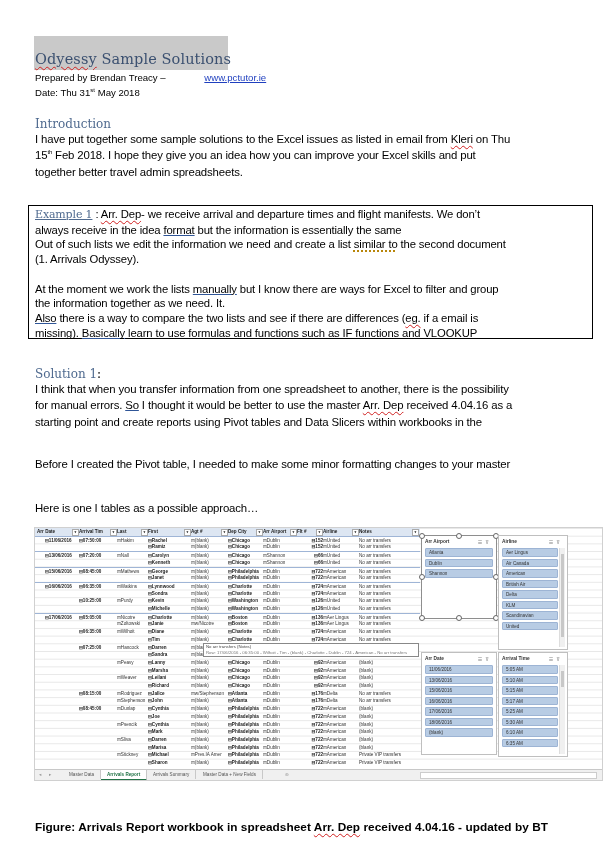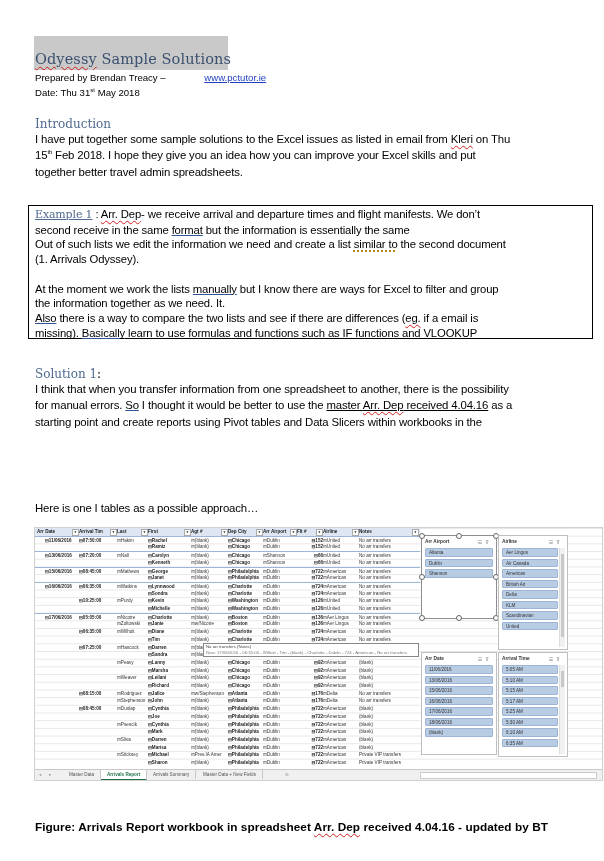--- a/index.html
+++ b/index.html
@@ -2,21 +2,21 @@
 <html><head>
 <meta charset="utf-8">
 <style>
   html, body { margin: 0; padding: 0; background: #ffffff; }
   body { width: 604px; height: 861px; position: relative; overflow: hidden;
          font-family: "Liberation Sans", sans-serif; color: #000; }
   .title-box { position: absolute; left: 34px; top: 36px; width: 194px; height: 34px; background: #c9c9c9; }
   .title { position: absolute; left: 35px; top: 51px; font-family: "DejaVu Serif", serif; font-size: 14.5px; color: #3b5070; white-space: nowrap; letter-spacing: 0.1px; }
   .squiggle { text-decoration: underline wavy #d02020; text-decoration-thickness: 1px; text-underline-offset: 2px; }
   .dotted { text-decoration: underline dotted #b8860b; text-decoration-thickness: 2px; text-underline-offset: 2px; }
-  .uline { text-decoration: underline; }
+  .uline { }
   .blue-u { text-decoration: underline; text-decoration-color: #2f5597; }
   .meta { position: absolute; left: 35px; font-size: 9.6px; white-space: nowrap; }
   .meta a { color: #1f3fbf; text-decoration: underline; margin-left: 36px; }
   sup { font-size: 6px; vertical-align: super; line-height: 0; }
   .heading { position: absolute; left: 35px; font-family: "DejaVu Serif", serif; font-size: 12px; color: #4f6a8f; white-space: nowrap; }
   .para { position: absolute; left: 35px; width: 560px; font-size: 11.4px; line-height: 16.3px; letter-spacing: -0.15px; }
   .para p { margin: 0; }
   .boxed { position: absolute; left: 28px; top: 205px; width: 563px; height: 132px; border: 1px solid #000; }
   .boxed-text { position: absolute; left: 35px; top: 207px; width: 556px; font-size: 11.3px; line-height: 14.7px; letter-spacing: -0.15px; }
   .boxed-text p { margin: 0; }
@@ -60,37 +60,38 @@
 <div class="heading" style="top:117px">Introduction</div>
 <div class="para" style="top:131px">
   <p><span>I have put together some sample solutions to the Excel issues as listed in email from </span><span class="squiggle">Kleri</span><span> on Thu</span></p>
   <p><span>15</span><sup>th</sup><span> Feb 2018.  I hope they give you an idea how you can improve your Excel skills and put</span></p>
   <p>together better travel admin spreadsheets.</p>
 </div>
 
 <div class="boxed"></div>
 <div class="boxed-text">
   <p><span class="ex-label">Example  1</span><span> : </span><span class="squiggle">Arr. Dep</span><span>- we receive arrival and departure times and flight manifests. We don’t</span></p>
-  <p><span>second receive in the same </span><span class="blue-u">format</span><span> but the information is essentially the same</span></p>
+  <p><span>always receive in the idea </span><span class="blue-u">format</span><span> but the information is essentially the same</span></p>
   <p><span>Out of such lists we edit the information we need and create a list </span><span class="dotted">similar to</span><span> the second document</span></p>
   <p>(1. Arrivals Odyssey).</p>
   <p>&nbsp;</p>
   <p><span>At the moment we work the lists </span><span class="blue-u">manually</span><span> but I know there are ways for Excel to filter and group</span></p>
   <p>the information together as we need. It.</p>
   <p><span class="blue-u">Also</span><span> there is a way to compare the two lists and see if there are differences (</span><span class="squiggle">eg.</span><span> if a email is</span></p>
   <p><span>missing). </span><span class="blue-u">Basically</span><span> learn to use formulas and functions such as IF functions and VLOOKUP</span></p>
 </div>
 
 <div class="heading" style="top:367px"><span>Solution 1</span><span style="color:#000">:</span></div>
 <div class="para" style="top:381px">
   <p>I think that when you transfer information from one spreadsheet to another, there is the possibility</p>
   <p><span>for manual errors.  </span><span class="blue-u">So</span><span> I thought it would be better to use the </span><span class="uline"><span>master </span><span class="squiggle">Arr. Dep</span><span> received 4.04.16</span></span><span> as a</span></p>
   <p>starting point and create reports using Pivot tables and Data Slicers within workbooks in the</p>
 </div>
 <div class="para" style="top:456px">
+  <p>Before I created the Pivot table, I needed to make some minor formatting changes to your master</p>
 </div>
 <div class="para" style="top:500px">Here is one I tables as a possible approach…</div>
 
 <div class="sheet">
   <div class="grid-bg"></div>
   <div class="pivot" id="pivot">
       <div class="prow hdr" style="top: 0px;">
         <span style="left: 2px; width: 35px;">Arr Date</span>
         <span class="dd" style="left: 37px;">▾</span>
         <span style="left: 44px; width: 31px;">Arrival Tim</span>

